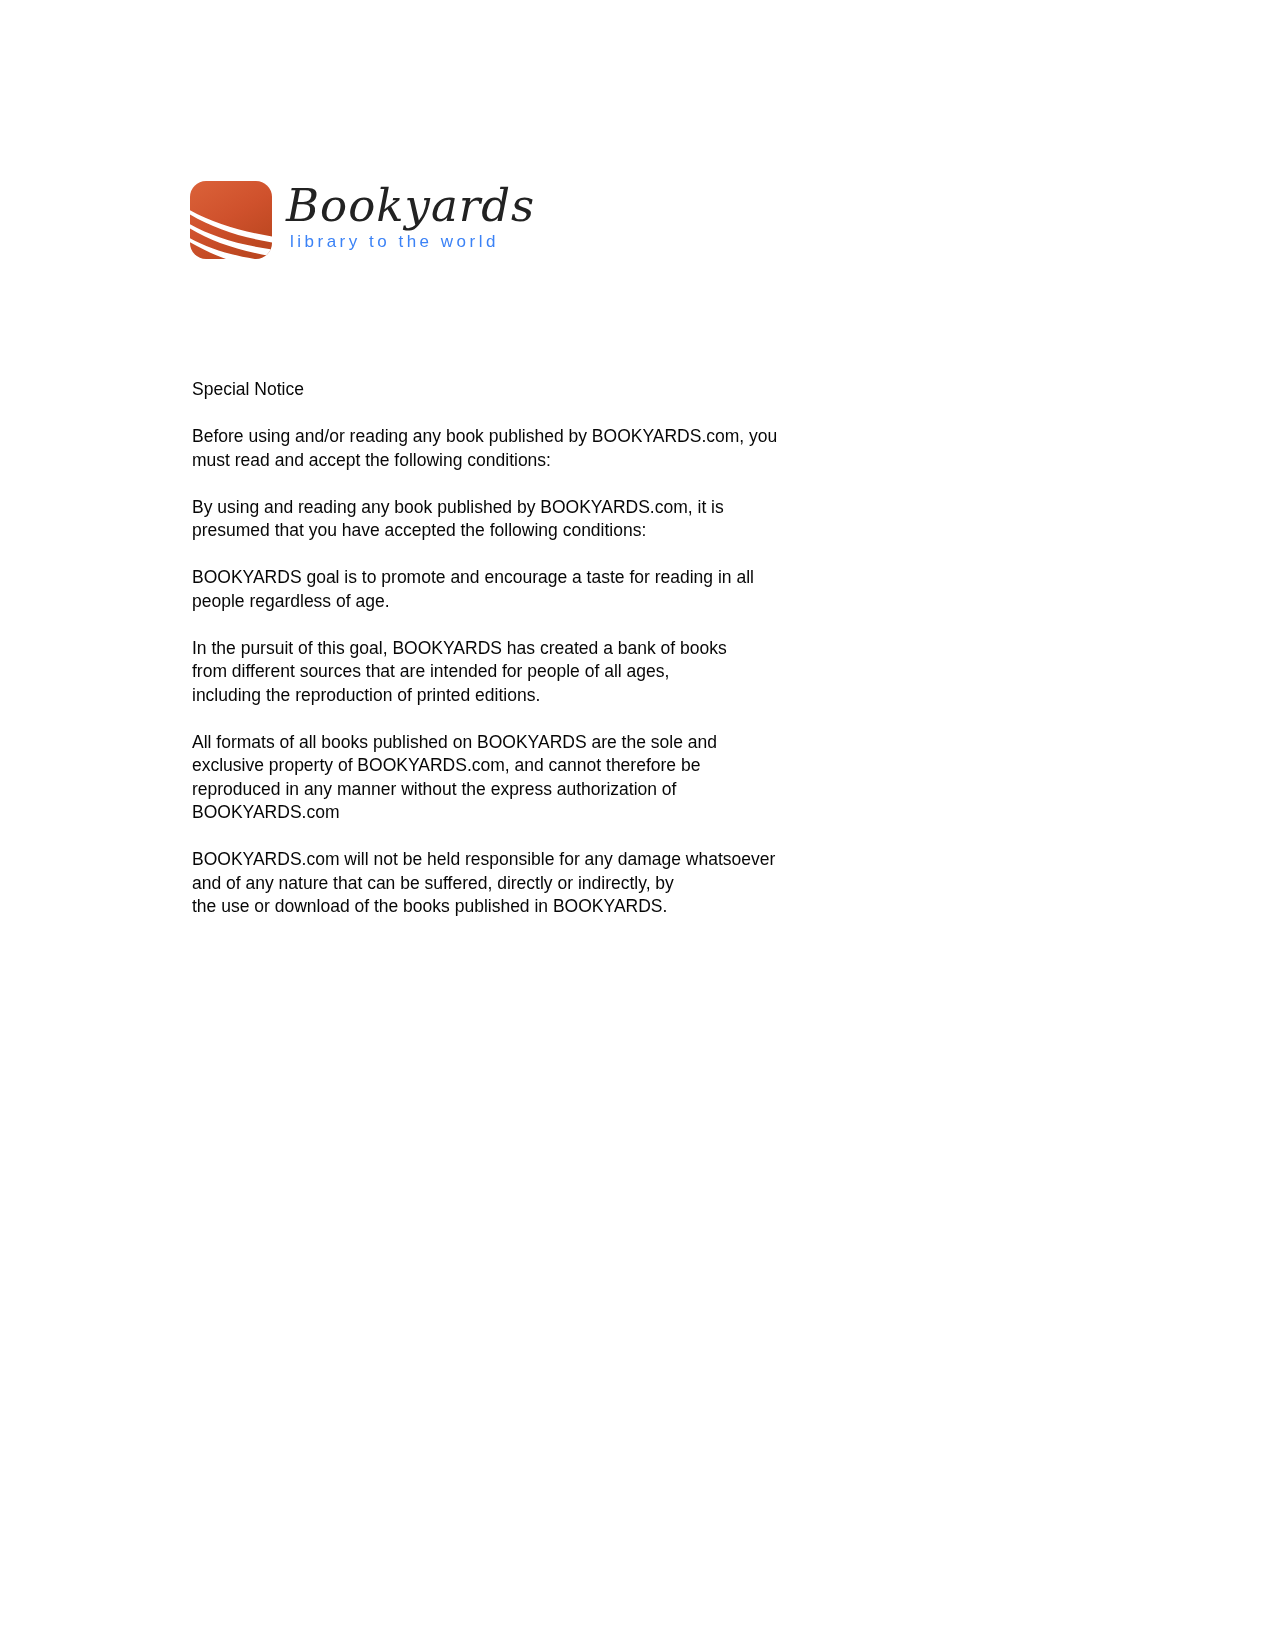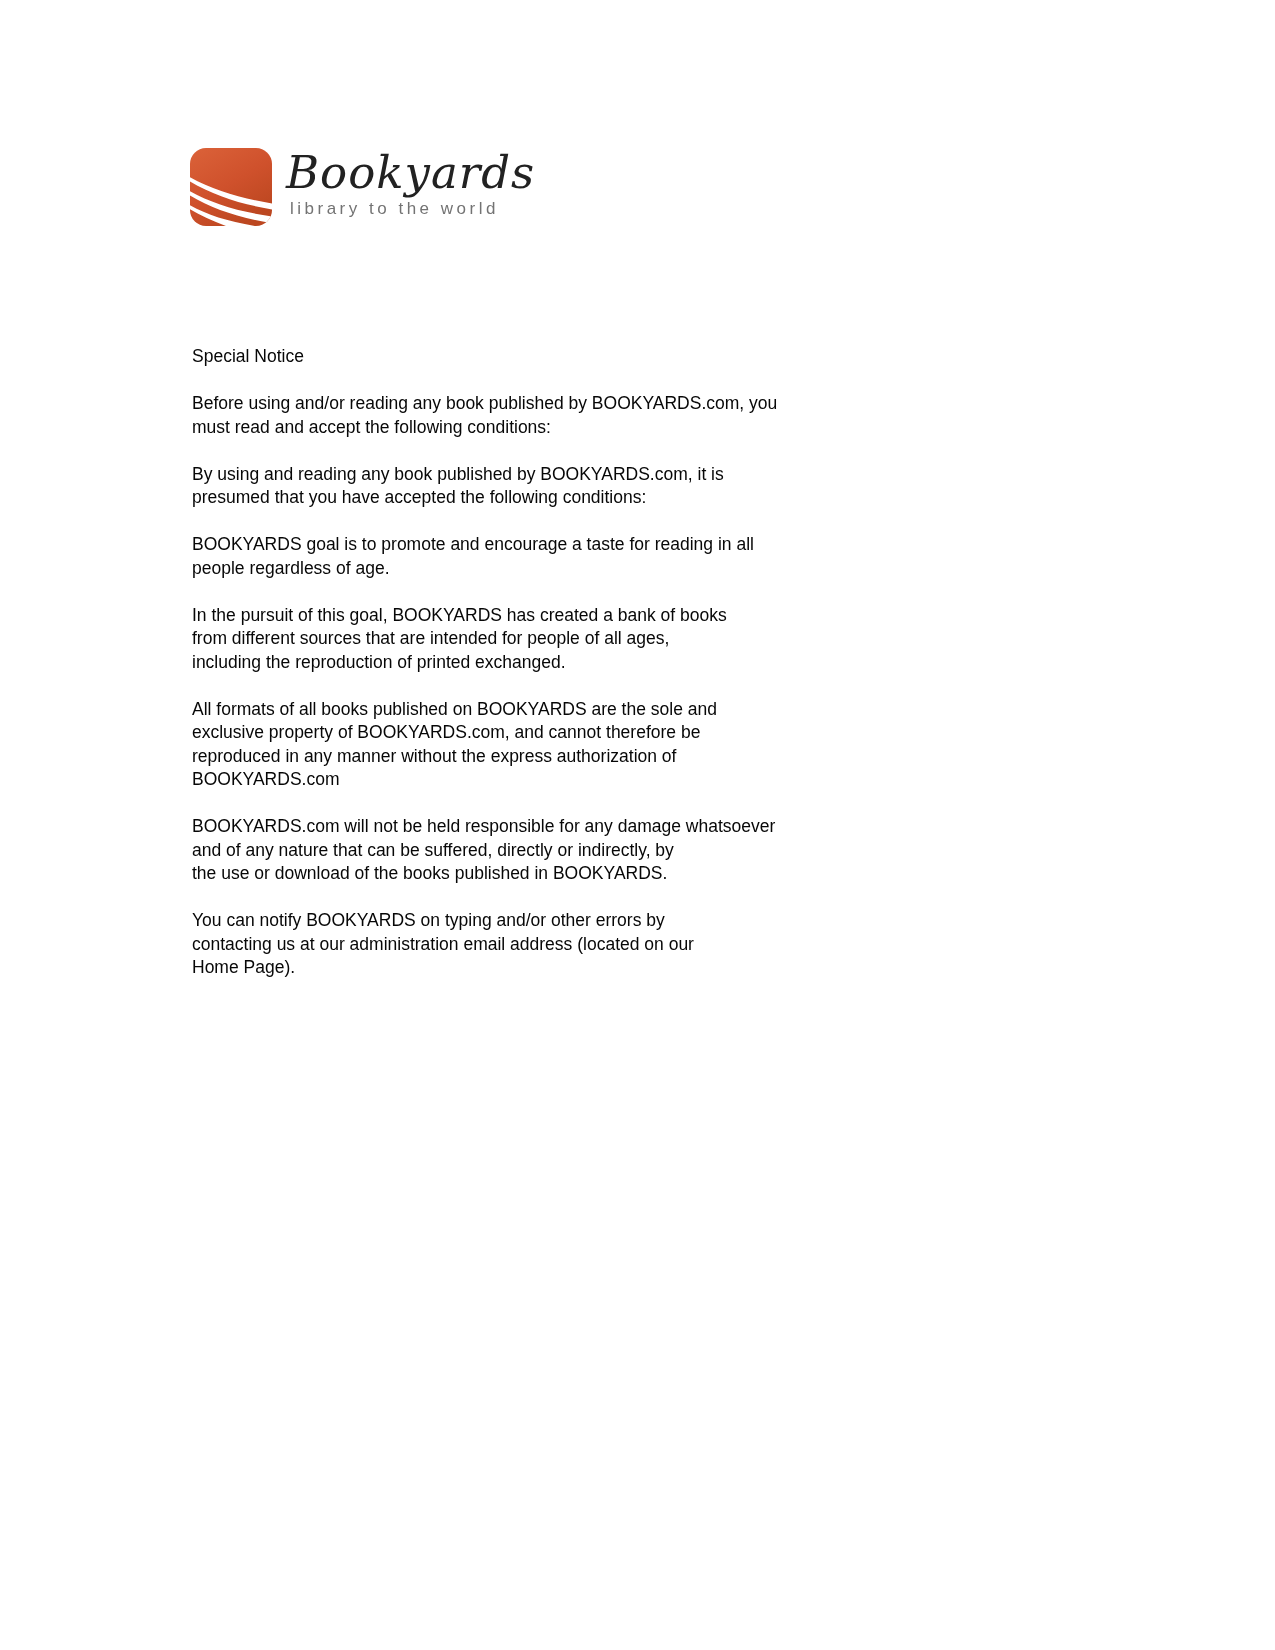--- a/index.html
+++ b/index.html
@@ -4,20 +4,21 @@
 <style>
   * { margin: 0; padding: 0; box-sizing: border-box; }
   html, body { background: #ffffff; }
   .page {
     position: relative;
     width: 1275px;
     height: 1278px;
     background: #ffffff;
     overflow: hidden;
     font-family: "Liberation Sans", sans-serif;
+    margin-top: 33px;
   }
 
   
   .logo {
     position: absolute;
     left: 190px;
     top: 148px;
     display: flex;
     align-items: flex-start;
   }
@@ -36,21 +37,21 @@
     font-size: 45px;
     line-height: 46px;
     color: #222222;
     letter-spacing: 1px;
   }
   .brand-tagline {
     margin-top: 3px;
     margin-left: 4px;
     font-family: "Liberation Sans", sans-serif;
     font-size: 17px;
-    color: #737373;
+    color: #3b82f6;
     letter-spacing: 3.5px;
   }
 
   
   .content {
     position: absolute;
     left: 192px;
     top: 345px;
     width: 690px;
     font-size: 17.5px;
@@ -104,26 +105,23 @@
     <div class="heading">Special Notice</div>
 
     <div class="para">Before using and/or reading any book published by BOOKYARDS.com, you
 must read and accept the following conditions:</div>
     <div class="para">By using and reading any book published by BOOKYARDS.com, it is
 presumed that you have accepted the following conditions:</div>
     <div class="para">BOOKYARDS goal is to promote and encourage a taste for reading in all
 people regardless of age.</div>
     <div class="para">In the pursuit of this goal, BOOKYARDS has created a bank of books
 from different sources that are intended for people of all ages,
-including the reproduction of printed exchanged.</div>
+including the reproduction of printed editions.</div>
     <div class="para">All formats of all books published on BOOKYARDS are the sole and
 exclusive property of BOOKYARDS.com, and cannot therefore be
 reproduced in any manner without the express authorization of
 BOOKYARDS.com</div>
     <div class="para">BOOKYARDS.com will not be held responsible for any damage whatsoever
 and of any nature that can be suffered, directly or indirectly, by
 the use or download of the books published in BOOKYARDS.</div>
-    <div class="para">You can notify BOOKYARDS on typing and/or other errors by
-contacting us at our administration email address (located on our
-Home Page).</div>
   </div>
 
 </div>
 
 </body></html>

